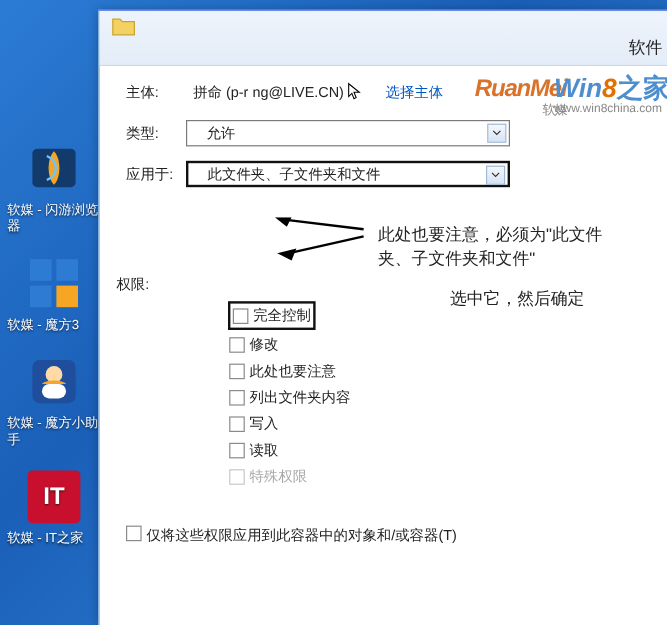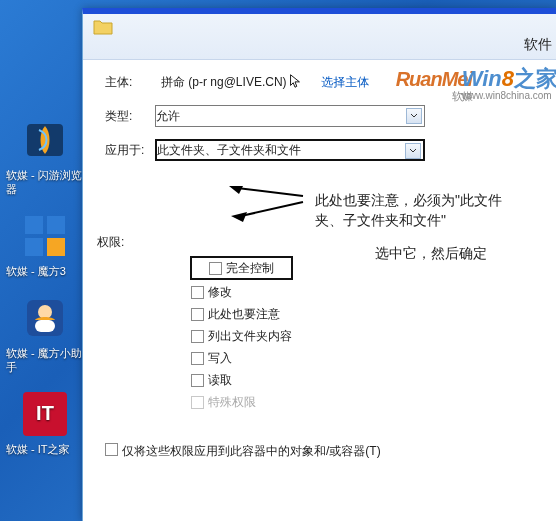--- a/index.html
+++ b/index.html
@@ -16,41 +16,41 @@
   .dicon { width: 78px; text-align: left; color: #fff; font-size: 11px;
            text-shadow: 0 1px 2px rgba(0,0,0,.7); margin-bottom: 16px; }
   .dicon .img { width: 48px; height: 48px; margin: 0 auto 4px; position: relative; }
   .dicon .lbl { line-height: 14px; word-break: break-all; }
   .d1 .img svg, .d2 .img svg, .d3 .img svg, .d4 .img svg { width:48px; height:48px; }
   
   .win {
     position: absolute; left: 82px; top: 8px; right: 0; bottom: 0;
     background: #fff;
     border-left: 1px solid #6ea7d8;
-    border-top: 6px solid #1d4ed8;
+    border-top: 1px solid #1d4ed8;
     box-shadow: 0 0 8px rgba(0,0,0,.3);
   }
   .win-header {
     height: 46px;
     background: linear-gradient(#eef4fb, #e3ecf8);
     border-bottom: 1px solid #c7d6eb;
     position: relative;
   }
   .win-header .folder-ico { position:absolute; left:10px; top:4px; width:20px; height:18px; }
   .win-header .title-frag { position:absolute; right:4px; top:22px; font-size:14px; color:#222; }
   .content { position: relative; padding: 10px 12px 0 22px; color:#222; }
   .row { display: flex; align-items: center; margin-bottom: 10px; min-height: 24px; }
   .row .label { width: 50px; flex-shrink:0; }
   .principal { margin-left: 6px; }
   .principal .link { color:#0057c2; margin-left: 18px; cursor: pointer; }
   .cursor-mark { display:inline-block; width:14px; height:16px; vertical-align:text-bottom;
                  margin-left:-2px; margin-right:-2px; }
   .select {
     flex:1; height:22px; border:1px solid #7a7a7a; background:#fff;
-    display:flex; align-items:center; padding:0 0; position:relative;
+    display:flex; align-items:center; padding:0 16px; position:relative;
     font-size:12px; cursor:pointer;
   }
   .select .arrow {
     position:absolute; right:2px; top:2px; width:16px; height:16px;
     background: linear-gradient(#f5f8fc,#d7e3f2); border:1px solid #9db8d6;
     display:flex; align-items:center; justify-content:center;
   }
   .select .arrow svg { width:8px; height:8px; }
   .sel-apply { border:2px solid #111; font-weight:400; }
   .annot-arrow {
@@ -60,21 +60,21 @@
   .annot-text { position:absolute; left:232px; top:130px; width:210px;
                 font-size:14px; line-height:20px; }
   .perm-hdr { margin-top:72px; margin-bottom:6px; margin-left:-8px; }
   .perm-block { margin-left: 86px; }
   .chk-row { display:flex; align-items:center; height:22px; }
   .chk {
     width:13px; height:13px; border:1px solid #8a8a8a; background:#fff;
     margin-right:4px; flex-shrink:0; cursor:pointer;
   }
   .chk.disabled { border-color:#c8c8c8; }
-  .chk-row.fc { outline:2px solid #111; outline-offset:-1px; padding:1px 18px;
+  .chk-row.fc { outline:2px solid #111; outline-offset:-1px; padding:1px 3px;
                 display:inline-flex; width:auto; margin-bottom:2px; }
   .side-note { position:absolute; left:292px; top:185px; font-size:14px; }
   .apply-only { margin-top:30px; display:flex; align-items:flex-start; }
   
   .wm-ruanmei { position:absolute; right:84px; top:54px; font-style:italic;
                 font-weight:bold; font-size:20px; color:#d9722a; letter-spacing:-1px; }
   .wm-ruanmei small { display:block; font-size:11px; font-style:normal;
                       font-weight:normal; color:#888; text-align:right; margin-top:-2px;}
   .wm-win8 { position:absolute; right:-2px; top:50px; text-align:left; }
   .wm-win8 .a { font-size:22px; font-weight:bold; }

